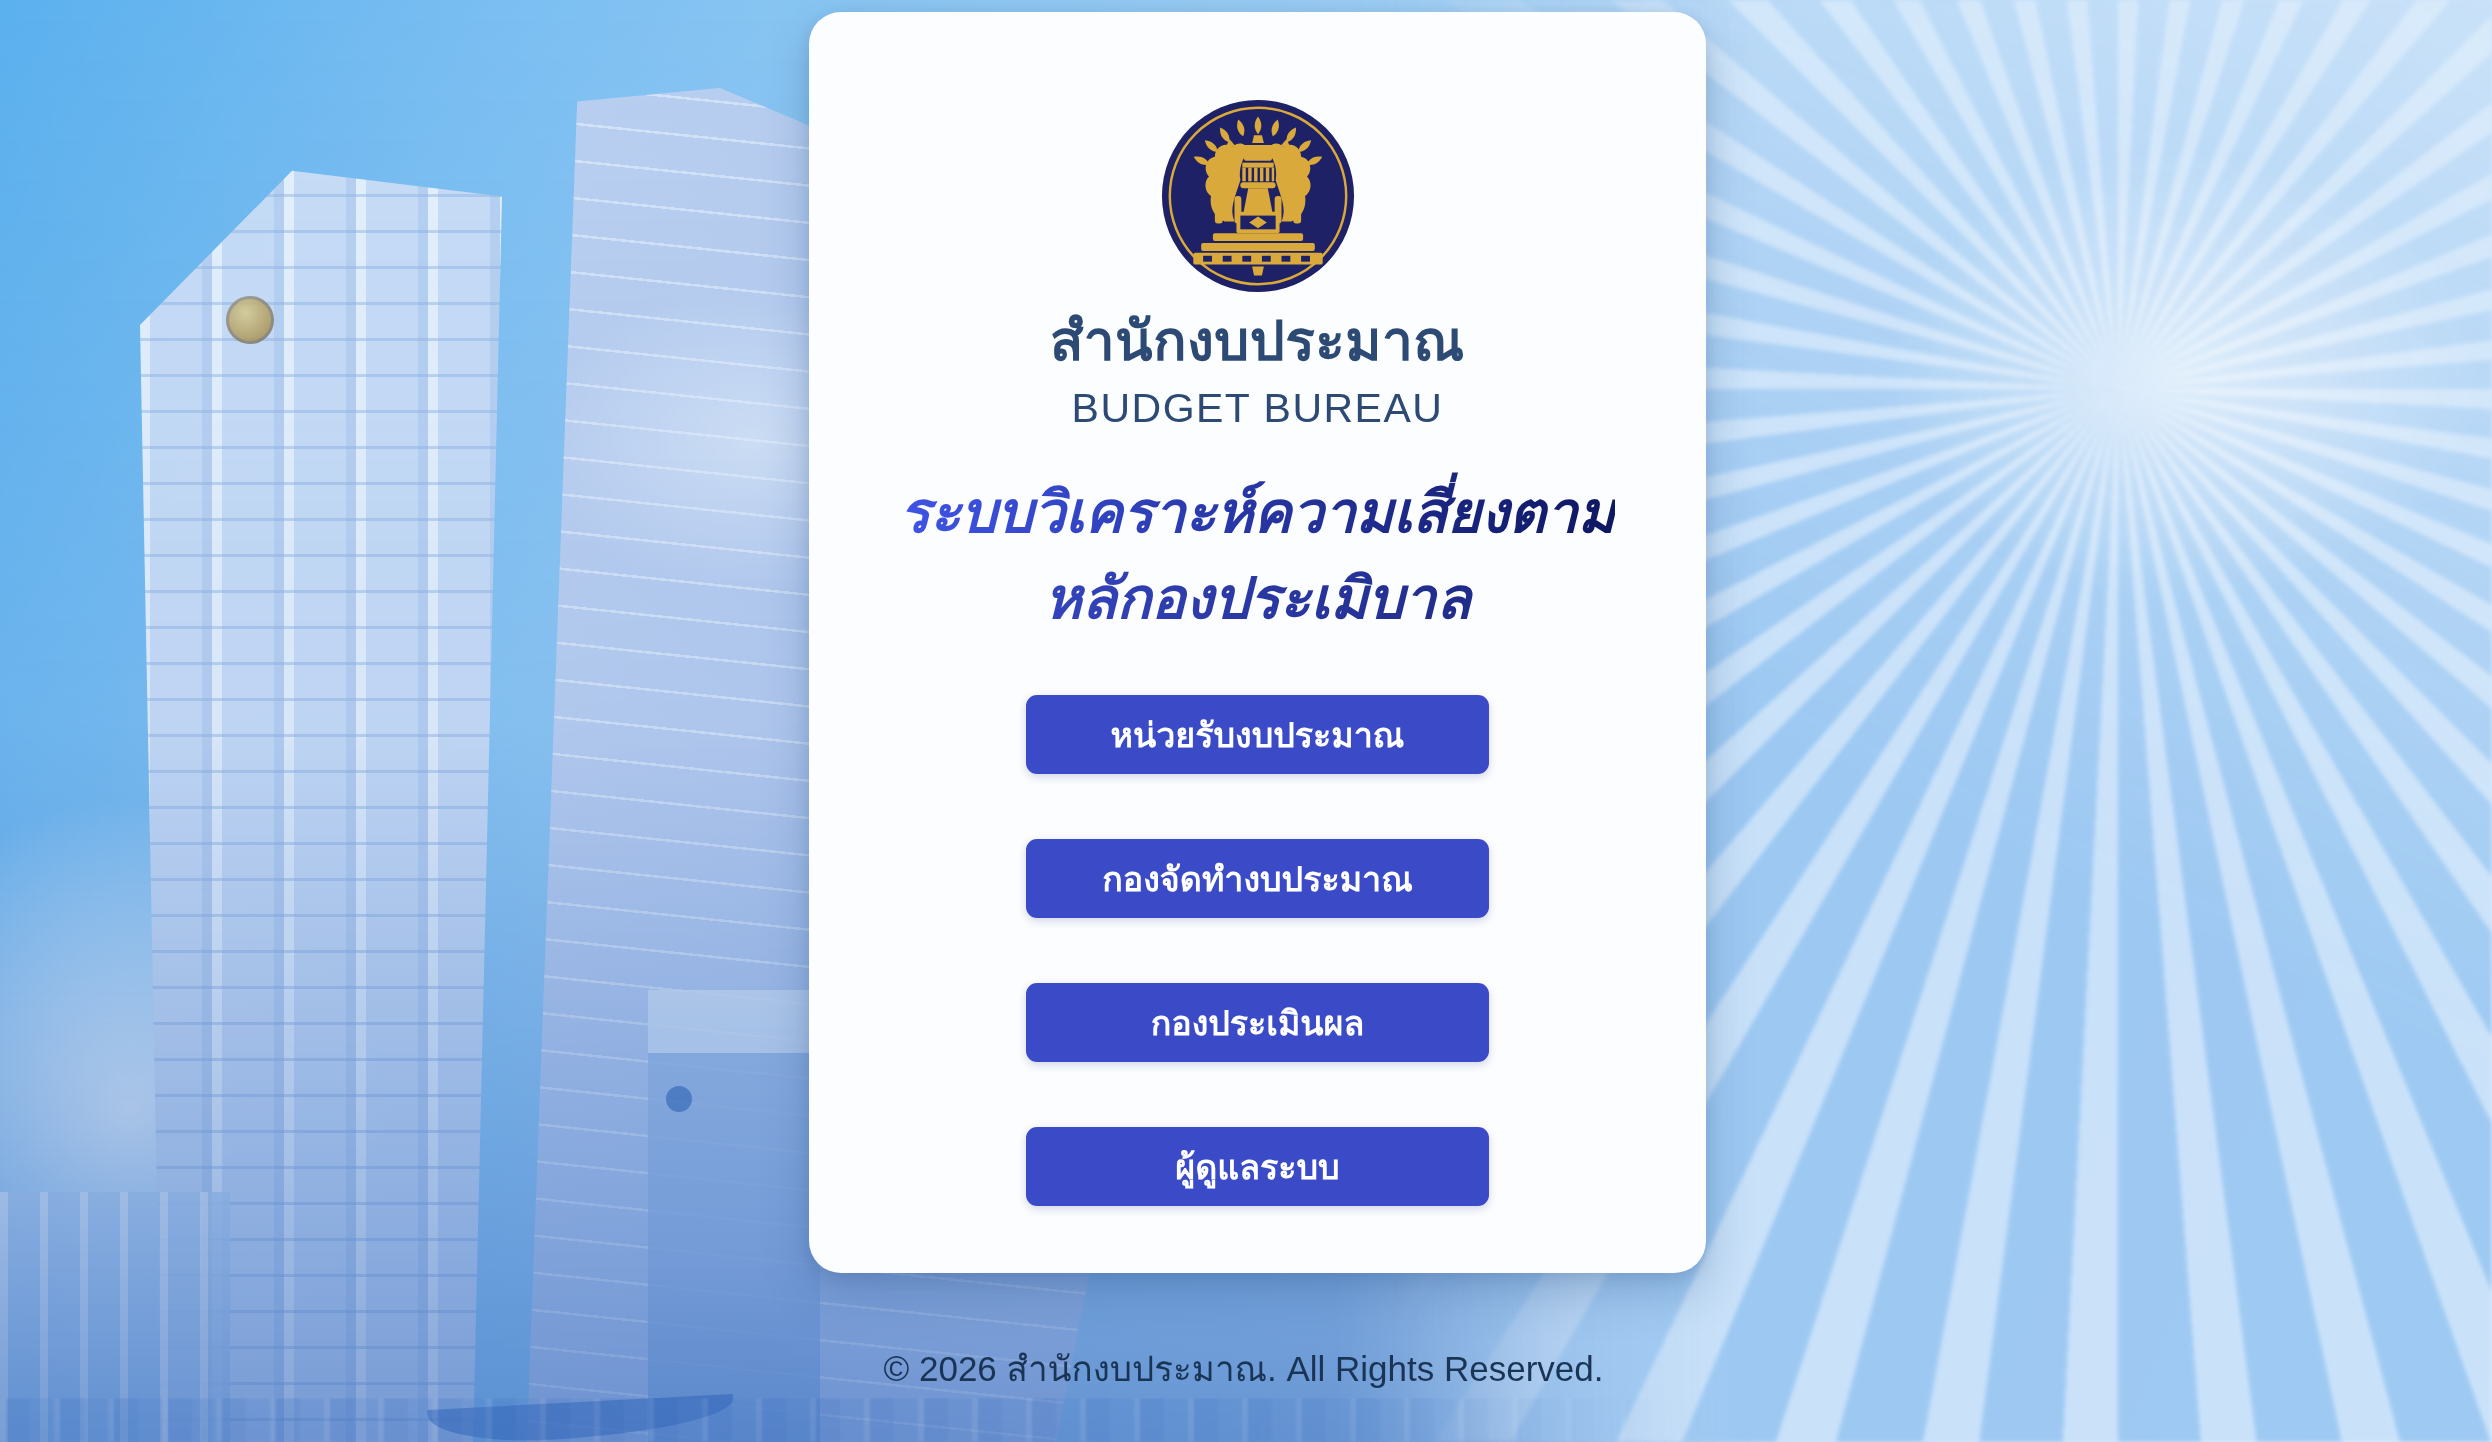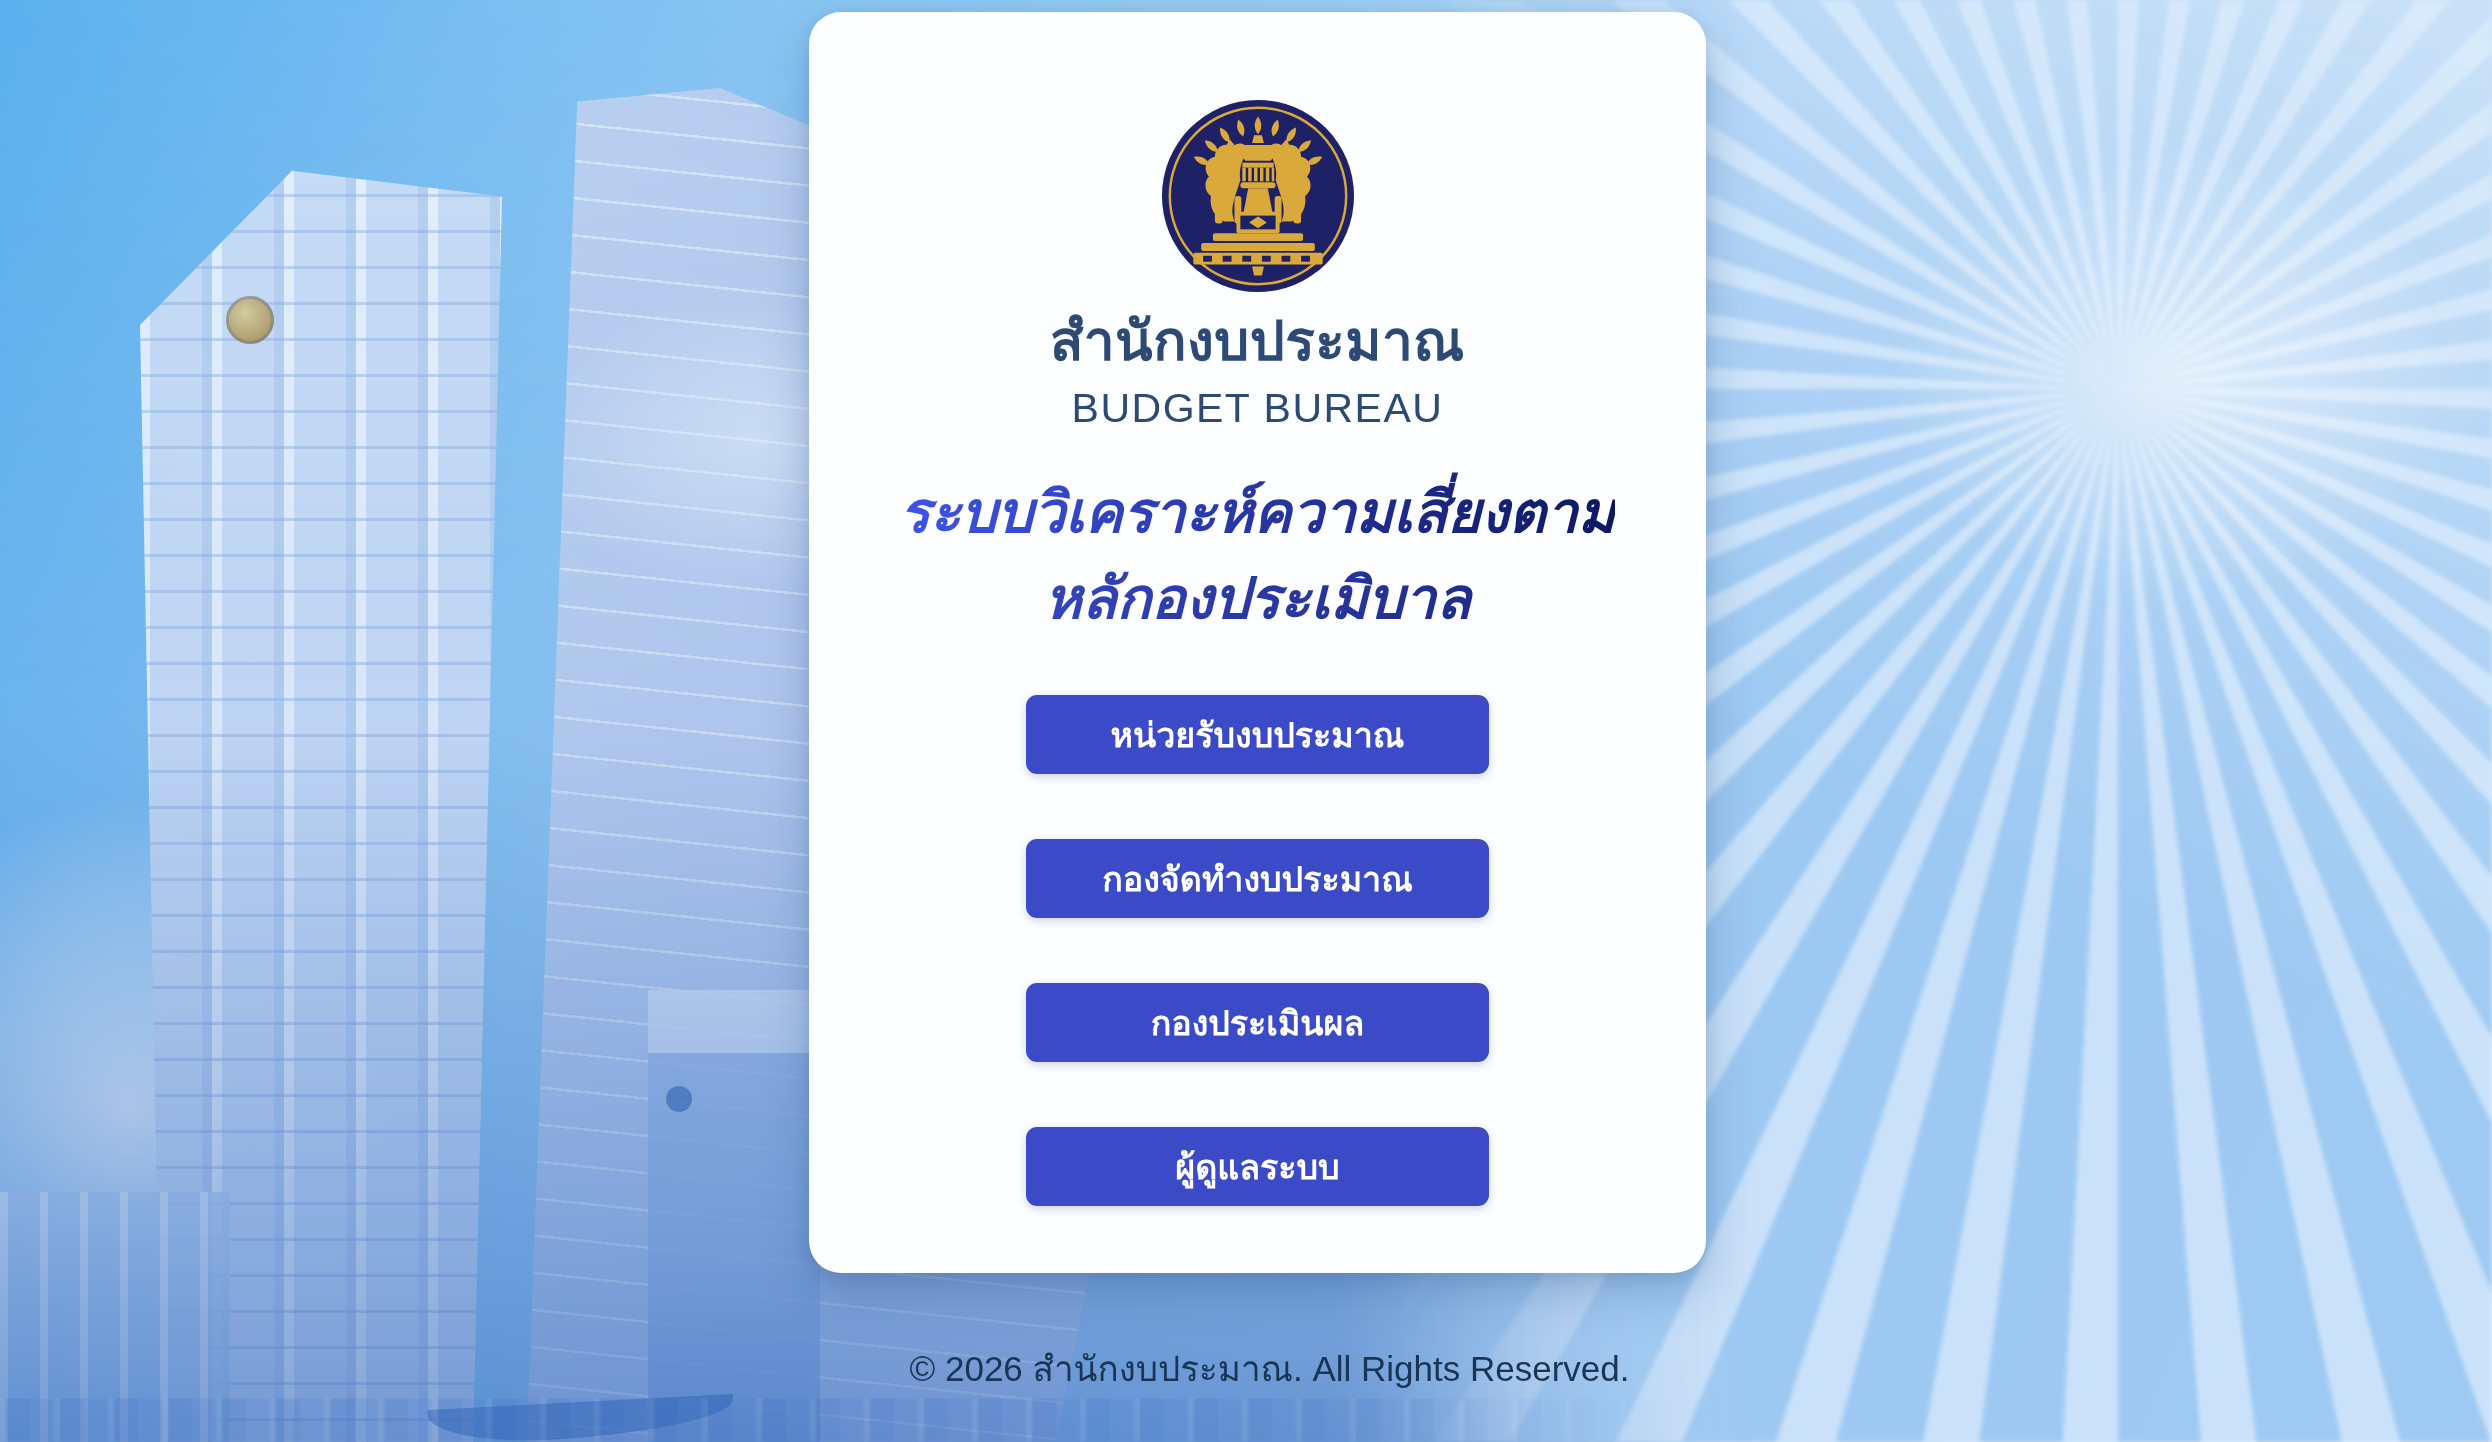--- a/index.html
+++ b/index.html
@@ -115,21 +115,21 @@
 
   .button-stack{margin-top:54px;display:flex;flex-direction:column;gap:65px;justify-content:center;}
   .portal-btn{
     width:463px;height:79px;border:none;border-radius:11px;cursor:pointer;
     background:var(--accent-button,#3b4bc8);color:var(--button-text,#ffffff);
     font-family:inherit;font-size:34px;font-weight:600;line-height:1;
     box-shadow:0 3px 9px rgba(40,60,160,.2);
   }
 
   .footer{
-    position:absolute;left:821px;top:1341px;width:897px;text-align:center;
+    position:absolute;left:795px;top:1341px;width:897px;text-align:center;
     font-size:35px;font-weight:500;color:var(--footer-text,#193455);
   }
 </style>
 </head>
 <body>
 
 <div class="viewport">
 
   <div class="bg-building">
     <div class="haze"></div>

